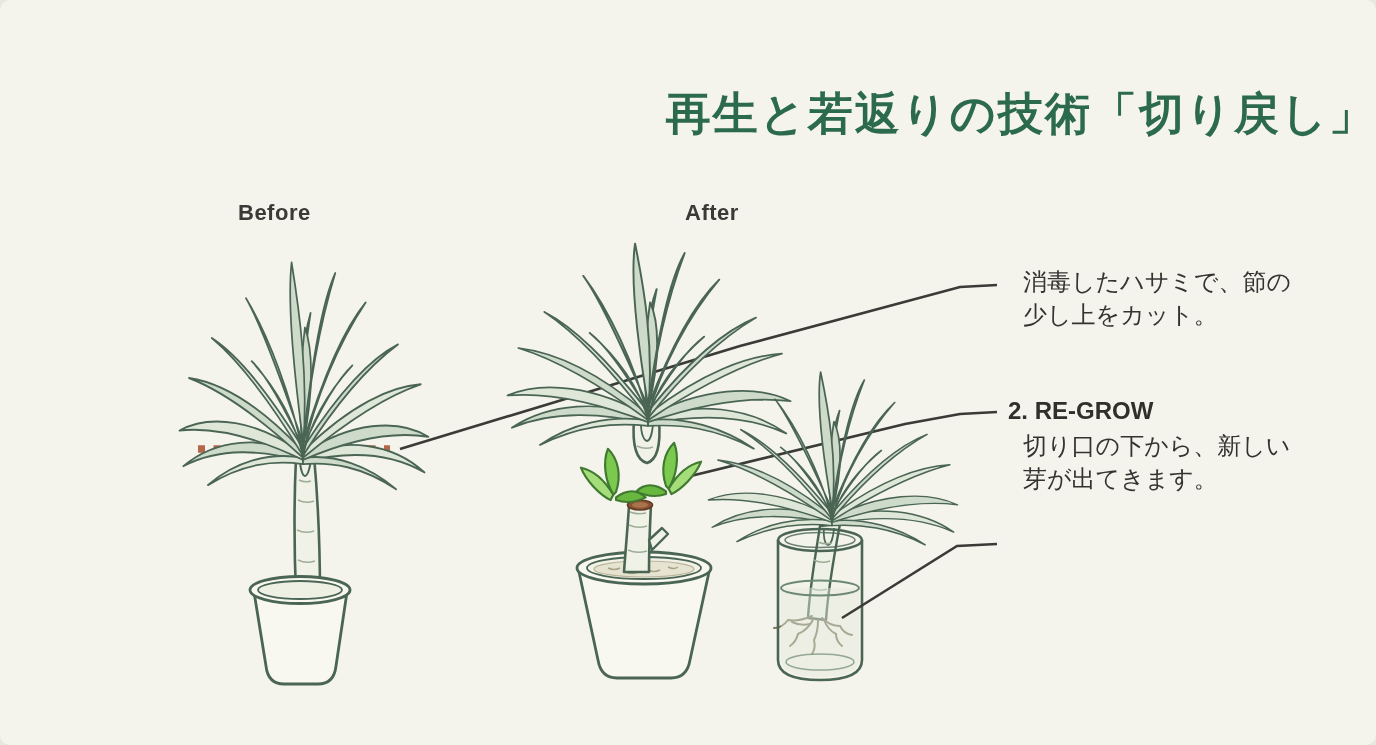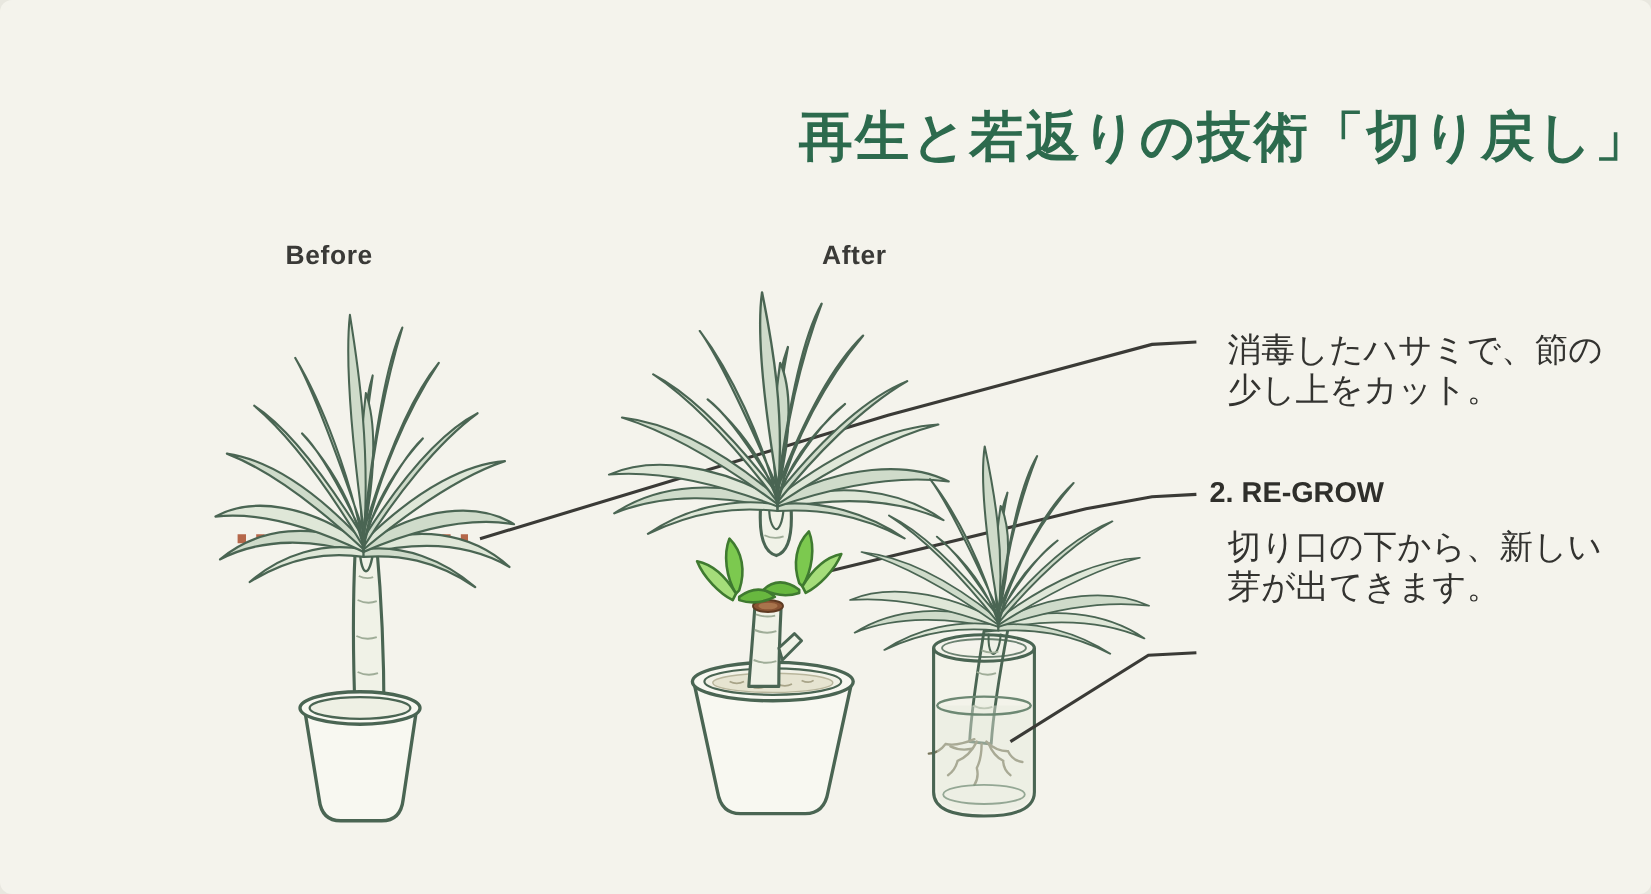--- a/index.html
+++ b/index.html
@@ -15,21 +15,21 @@
     font-size:45px;font-weight:bold;letter-spacing:2px;color:#2c6a4d;
   }
   .stage-label{
     font-size:22px;font-weight:600;color:#3a3a37;letter-spacing:0.5px;
   }
   .label-before{left:238px;top:200px;}
   .label-after{left:685px;top:200px;}
   .annotation{left:1008px;width:330px;color:#33332f;}
   .annotation .ann-title{font-size:24px;font-weight:bold;line-height:30px;color:#2f2f2b;}
   .annotation .ann-body{
-    font-size:28px;line-height:33px;margin-left:15px;margin-top:13px;
+    font-size:24px;line-height:33px;margin-left:15px;margin-top:3px;
     white-space:pre-line;color:#333330;
   }
   .ann-1{top:262px;}
   .ann-2{top:396px;}
   .ann-3{top:531px;}
 </style>
 </head>
 <body>
 
 <div class="stage">

